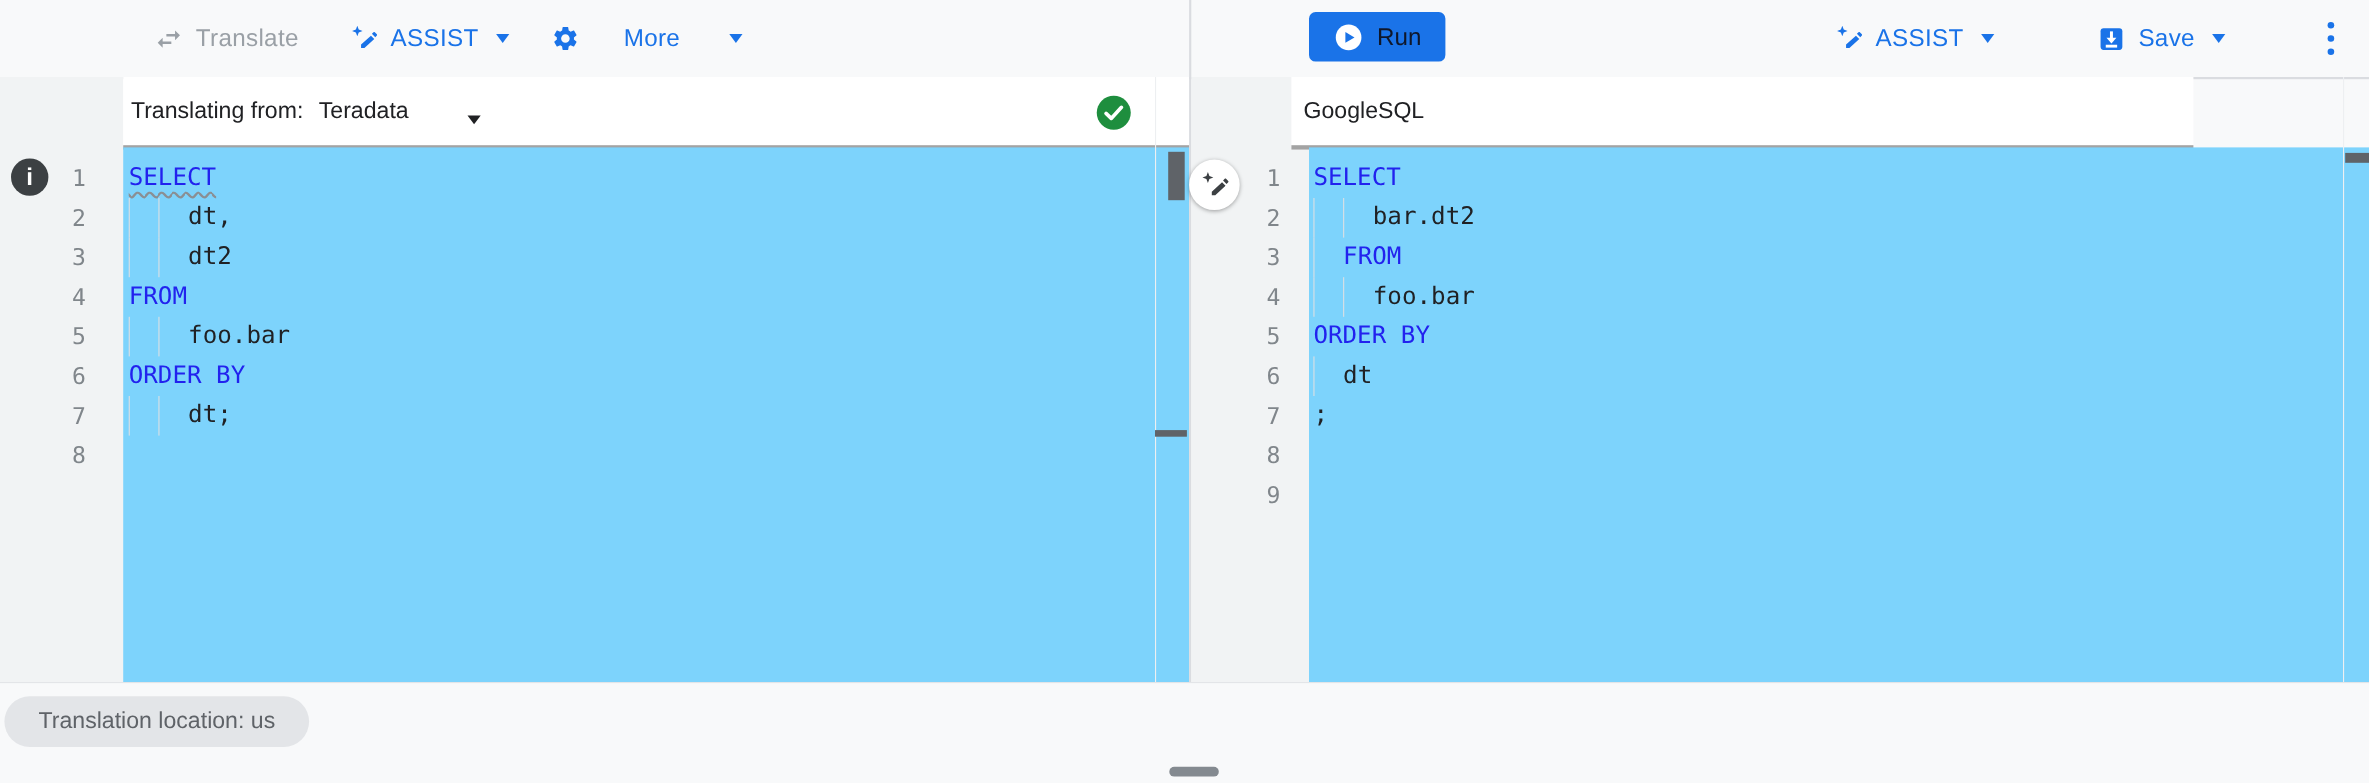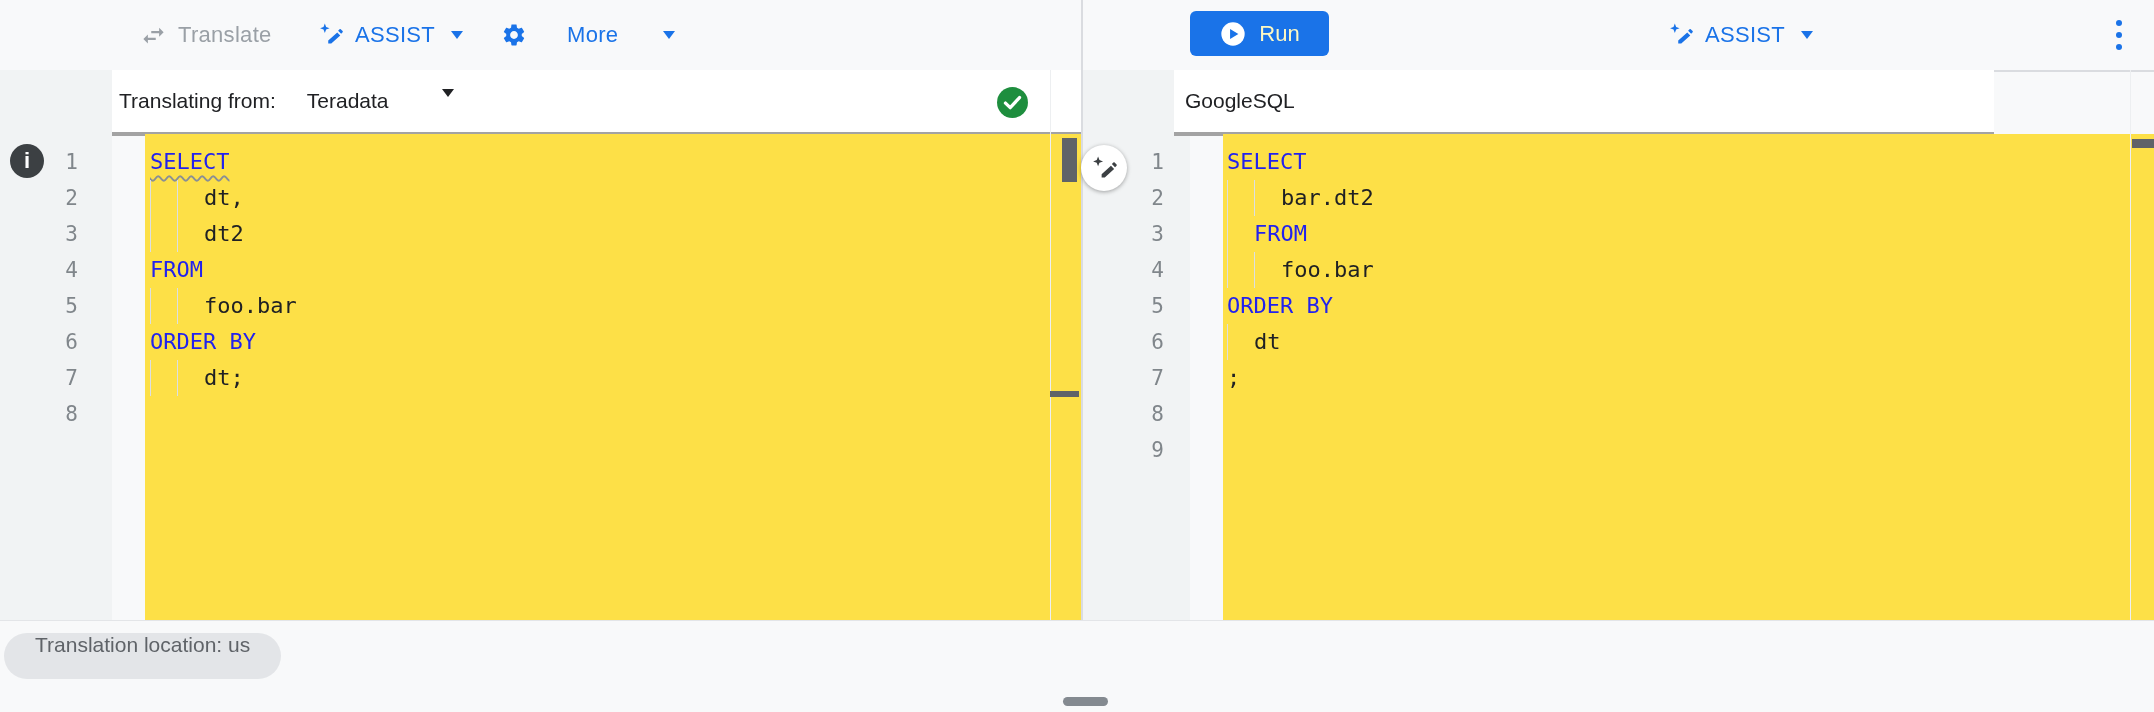--- a/index.html
+++ b/index.html
@@ -11,46 +11,46 @@
   .toolbar { position:absolute; left:0; top:0; width:2154px; height:72px;
              background:#f8f9fa; border-bottom:2px solid #dadce0; }
   .tb-btn { position:absolute; top:0; height:70px; display:flex; align-items:center; gap:11px;
             font-size:22px; font-weight:500; color:#1a73e8; cursor:pointer; letter-spacing:.3px; }
   .tb-btn.disabled { color:#9aa0a6; cursor:default; }
   .tb-translate { left:140px; }
   .tb-assist-left { left:318px; }
   .tb-more { left:501px;gap:40px; }
   .caret { width:0; height:0; border-left:6.5px solid transparent; border-right:6.5px solid transparent;
            border-top:8px solid currentColor; margin-left:5px; display:inline-block; }
-  .run-btn { position:absolute; left:1190px; top:11px; width:139px; height:45px; background:#1a73e8;
+  .run-btn { position:absolute; left:1190px; top:11px; width:124px; height:45px; background:#1a73e8;
              border-radius:6px; display:flex; align-items:center; justify-content:center; gap:12px;
-             color:#fef9c3; font-size:22px; font-weight:500; cursor:pointer; }
+             color:#0f172a; font-size:22px; font-weight:500; cursor:pointer; }
   .tb-assist-right { left:1668px; }
   .tb-save { left:1906px; }
   .dots { position:absolute; left:2106px; top:0; height:70px; width:26px; display:flex;
           flex-direction:column; align-items:center; justify-content:center; gap:6px; cursor:pointer; }
   .dots i { width:6px; height:6px; border-radius:50%; background:#1a73e8; }
 
   
   .v-divider { position:absolute; left:1081px; top:0; width:2px; height:620px; background:#dadce0; }
   .pane-bottom { position:absolute; left:0; top:620px; width:2154px; height:1px; background:#e3e5e8; }
 
   .gutter { position:absolute; top:70px; height:550px; background:#f1f3f4; }
   .gutter-left { left:0; width:112px; }
   .gutter-right { left:1083px; width:107px; }
 
   .pane-header { position:absolute; top:70px; height:66px; background:#fff; border-bottom:4px solid #a3a3a3;
                  display:flex; align-items:center; font-size:21px; color:#202124; }
   .header-left { left:112px; width:969px; padding-left:7px; }
   .header-right { left:1174px; width:820px; padding-left:11px; }
-  .dialect-select { display:flex; align-items:flex-start; margin-left:31px; cursor:pointer;gap:40px; }
+  .dialect-select { display:flex; align-items:flex-end; margin-left:14px; cursor:pointer;gap:40px; }
   .dialect-select .caret { border-top-color:#202124; margin-left:13px; }
 
-  .editor { position:absolute; top:134px; height:486px; background:#fde047; padding-top:10px;
-            font-family:"DejaVu Sans Mono", monospace; font-size:22px; overflow:hidden;margin-left:33px; }
+  .editor { position:absolute; top:134px; height:486px; background:#7dd3fc; padding-top:10px;
+            font-family:"DejaVu Sans Mono", monospace; font-size:22px; overflow:hidden; }
   .editor-left { left:112px; width:969px; padding-left:5px; }
   .editor-right { left:1190px; width:964px; padding-left:4px; }
   .code-line { height:36px; line-height:36px; white-space:pre; color:#202124; }
   .code-line .kw { color:#2222ee; }
   .code-line .sq { text-decoration:underline; text-decoration-style:wavy;
                    text-decoration-color:#8a8f94; text-decoration-thickness:2px; text-underline-offset:6px; }
   .guide { display:inline-block; width:27px; height:36px; border-left:1px solid #dcdfe3; vertical-align:top; }
 
   .line-numbers { position:absolute; top:134px; height:486px; padding-top:10px;
                   font-family:"DejaVu Sans Mono", monospace; font-size:21px; color:#80868b; }
@@ -73,21 +73,21 @@
   .marker-left-h { position:absolute; left:1050px; top:391px; width:29px; height:6px; background:#5f6368; }
   .thumb-right-h { position:absolute; left:2132px; top:139px; width:22px; height:9px; background:#5f6368; }
   .bottom-dash { position:absolute; left:1063px; top:697px; width:45px; height:9px;
                  border-radius:4.5px; background:#848a90; }
 
   .wand-fab { position:absolute; left:1081px; top:145px; width:46px; height:46px; border-radius:50%;
               background:#fff; box-shadow:0 1px 4px rgba(0,0,0,.35); display:flex; align-items:center;
               justify-content:center; color:#3c4043; cursor:pointer; z-index:5; }
 
   .status-chip { position:absolute; left:4px; top:633px; height:46px; border-radius:24px;
-                 background:#e3e5e8; display:inline-flex; align-items:flex-start; padding:0 31px;
+                 background:#e3e5e8; display:inline-flex; align-items:center; padding:0 31px;
                  font-size:21px; color:#5f6368; }
 
   svg { display:block; }
 </style>
 </head>
 <body>
 
 <div class="app">
 
   <div class="toolbar">
@@ -140,20 +140,32 @@
           <path d="M6.3 1.3 L7.5 4.5 L10.7 5.7 L7.5 6.9 L6.3 10.1 L5.1 6.9 L1.9 5.7 L5.1 4.5 Z"></path>
           <g transform="translate(7.2,4.2) scale(0.75)">
             <path d="M3 17.25V21h3.75L17.81 10.94l-3.75-3.75L3 17.25zM20.71 7.04c.39-.39.39-1.02 0-1.41l-2.34-2.34c-.39-.39-1.02-.39-1.41 0l-1.83 1.83 3.75 3.75 1.83-1.83z"></path>
           </g>
         </svg>
       </span>
       <span>ASSIST</span>
       <span class="caret"></span>
     </div>
 
+    <div class="tb-btn tb-save">
+      <span>
+        <svg width="27" height="27" viewBox="0 0 24 24">
+          <rect x="3.2" y="3.2" width="17.6" height="17.6" rx="2.5" fill="#1a73e8"></rect>
+          <rect x="10.8" y="5.8" width="2.4" height="5.8" fill="#ffffff"></rect>
+          <path d="M8 11 L16 11 L12 15.6 Z" fill="#ffffff"></path>
+          <rect x="7.4" y="16.6" width="9.2" height="2.3" fill="#ffffff"></rect>
+        </svg>
+      </span>
+      <span>Save</span>
+      <span class="caret"></span>
+    </div>
 
     <div class="dots">
       <i></i>
         <i></i>
         <i></i>
     </div>
   </div>
 
   <div class="gutter gutter-left"></div>
 

